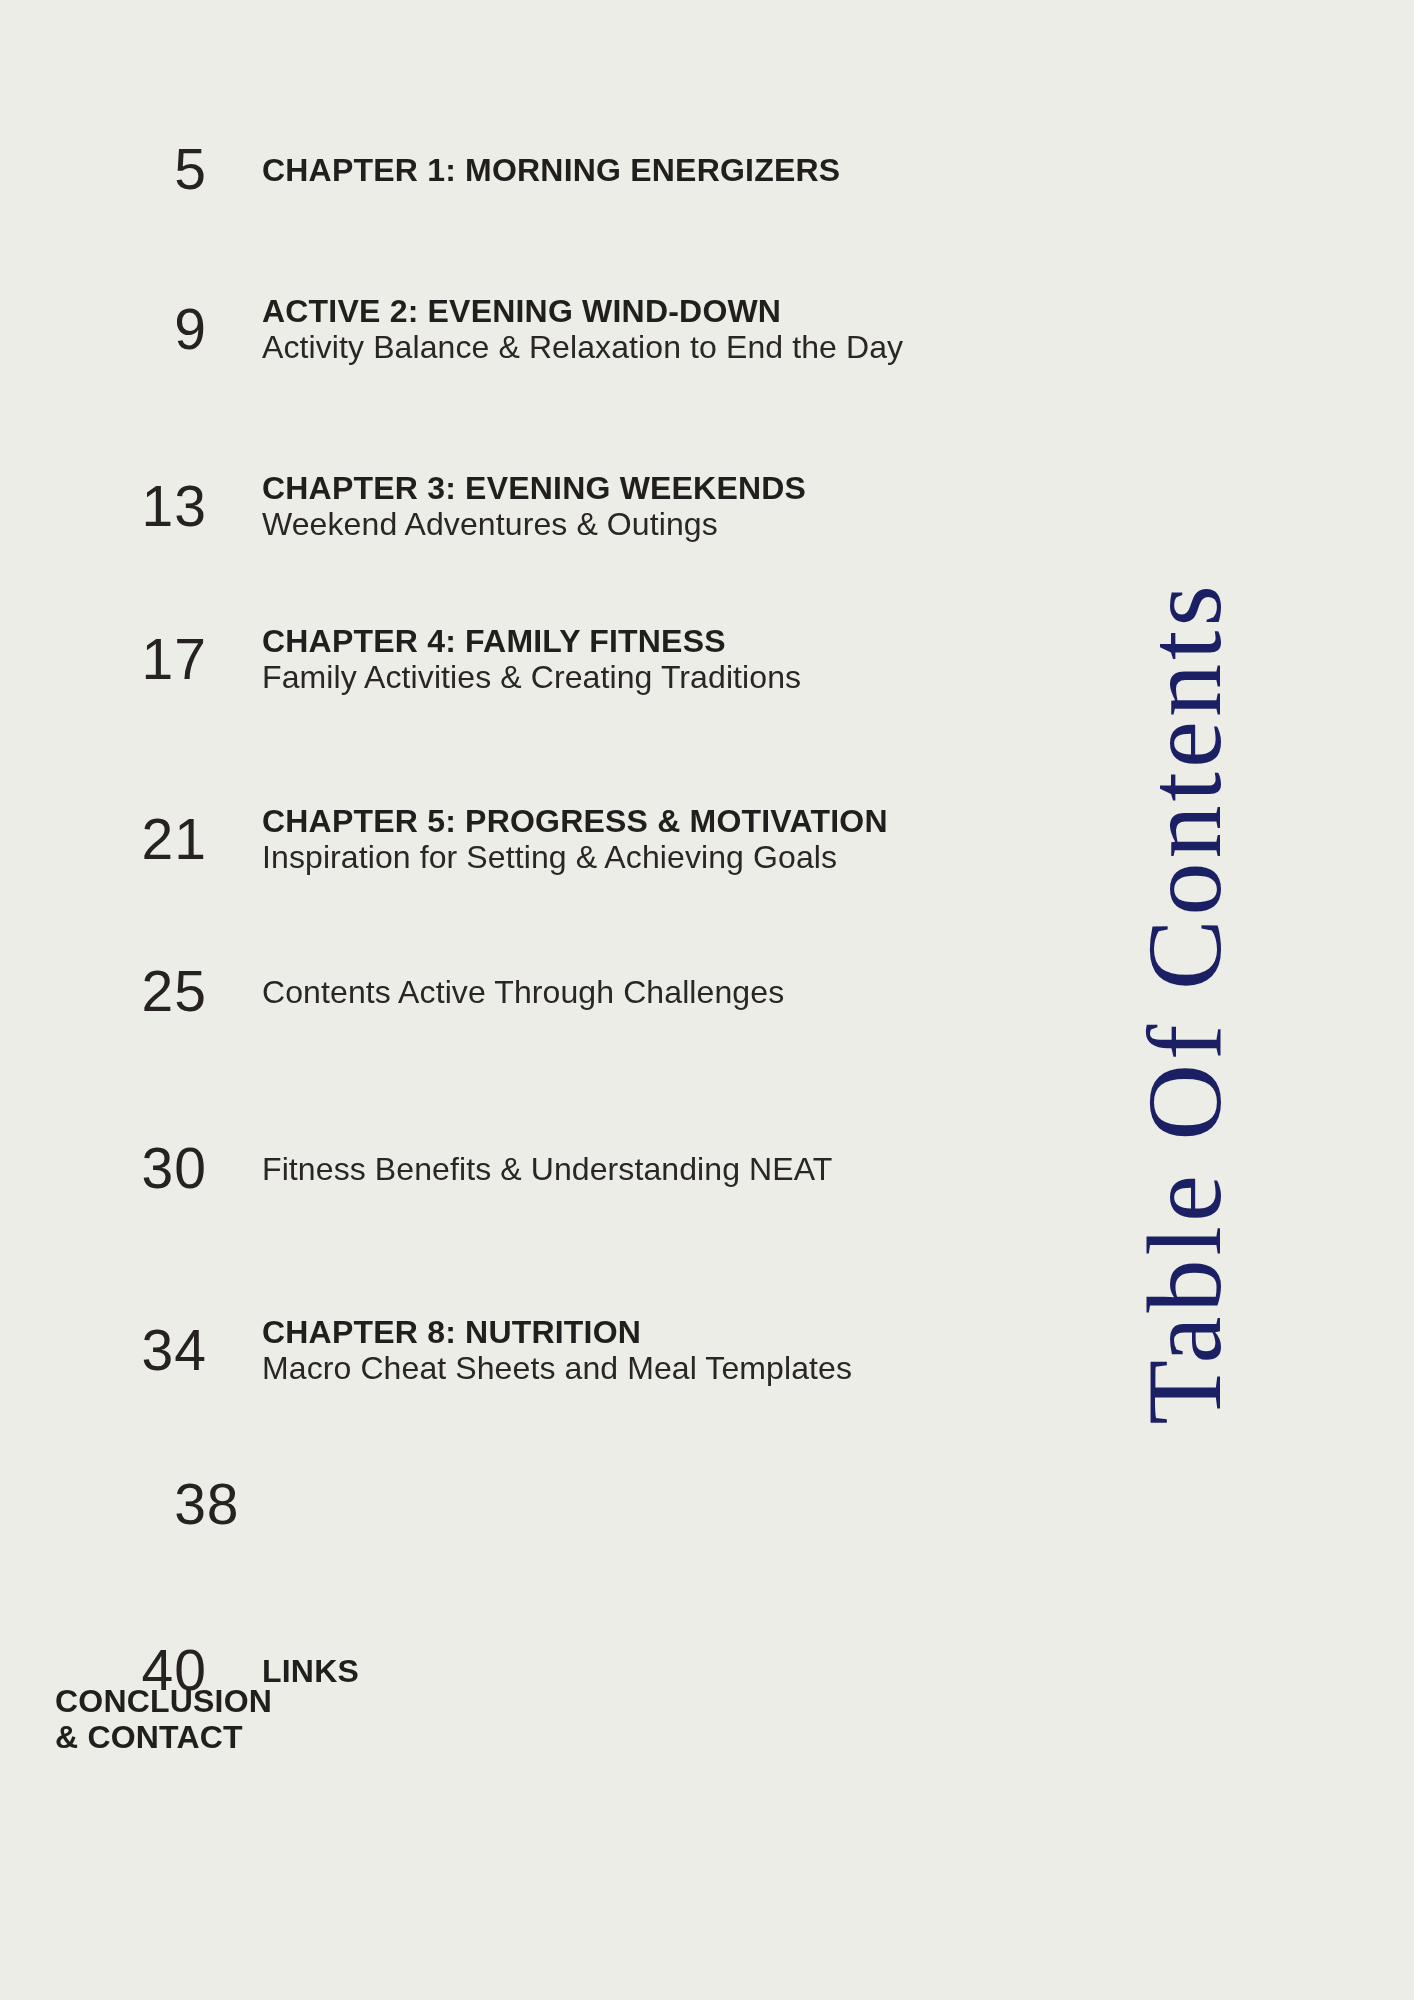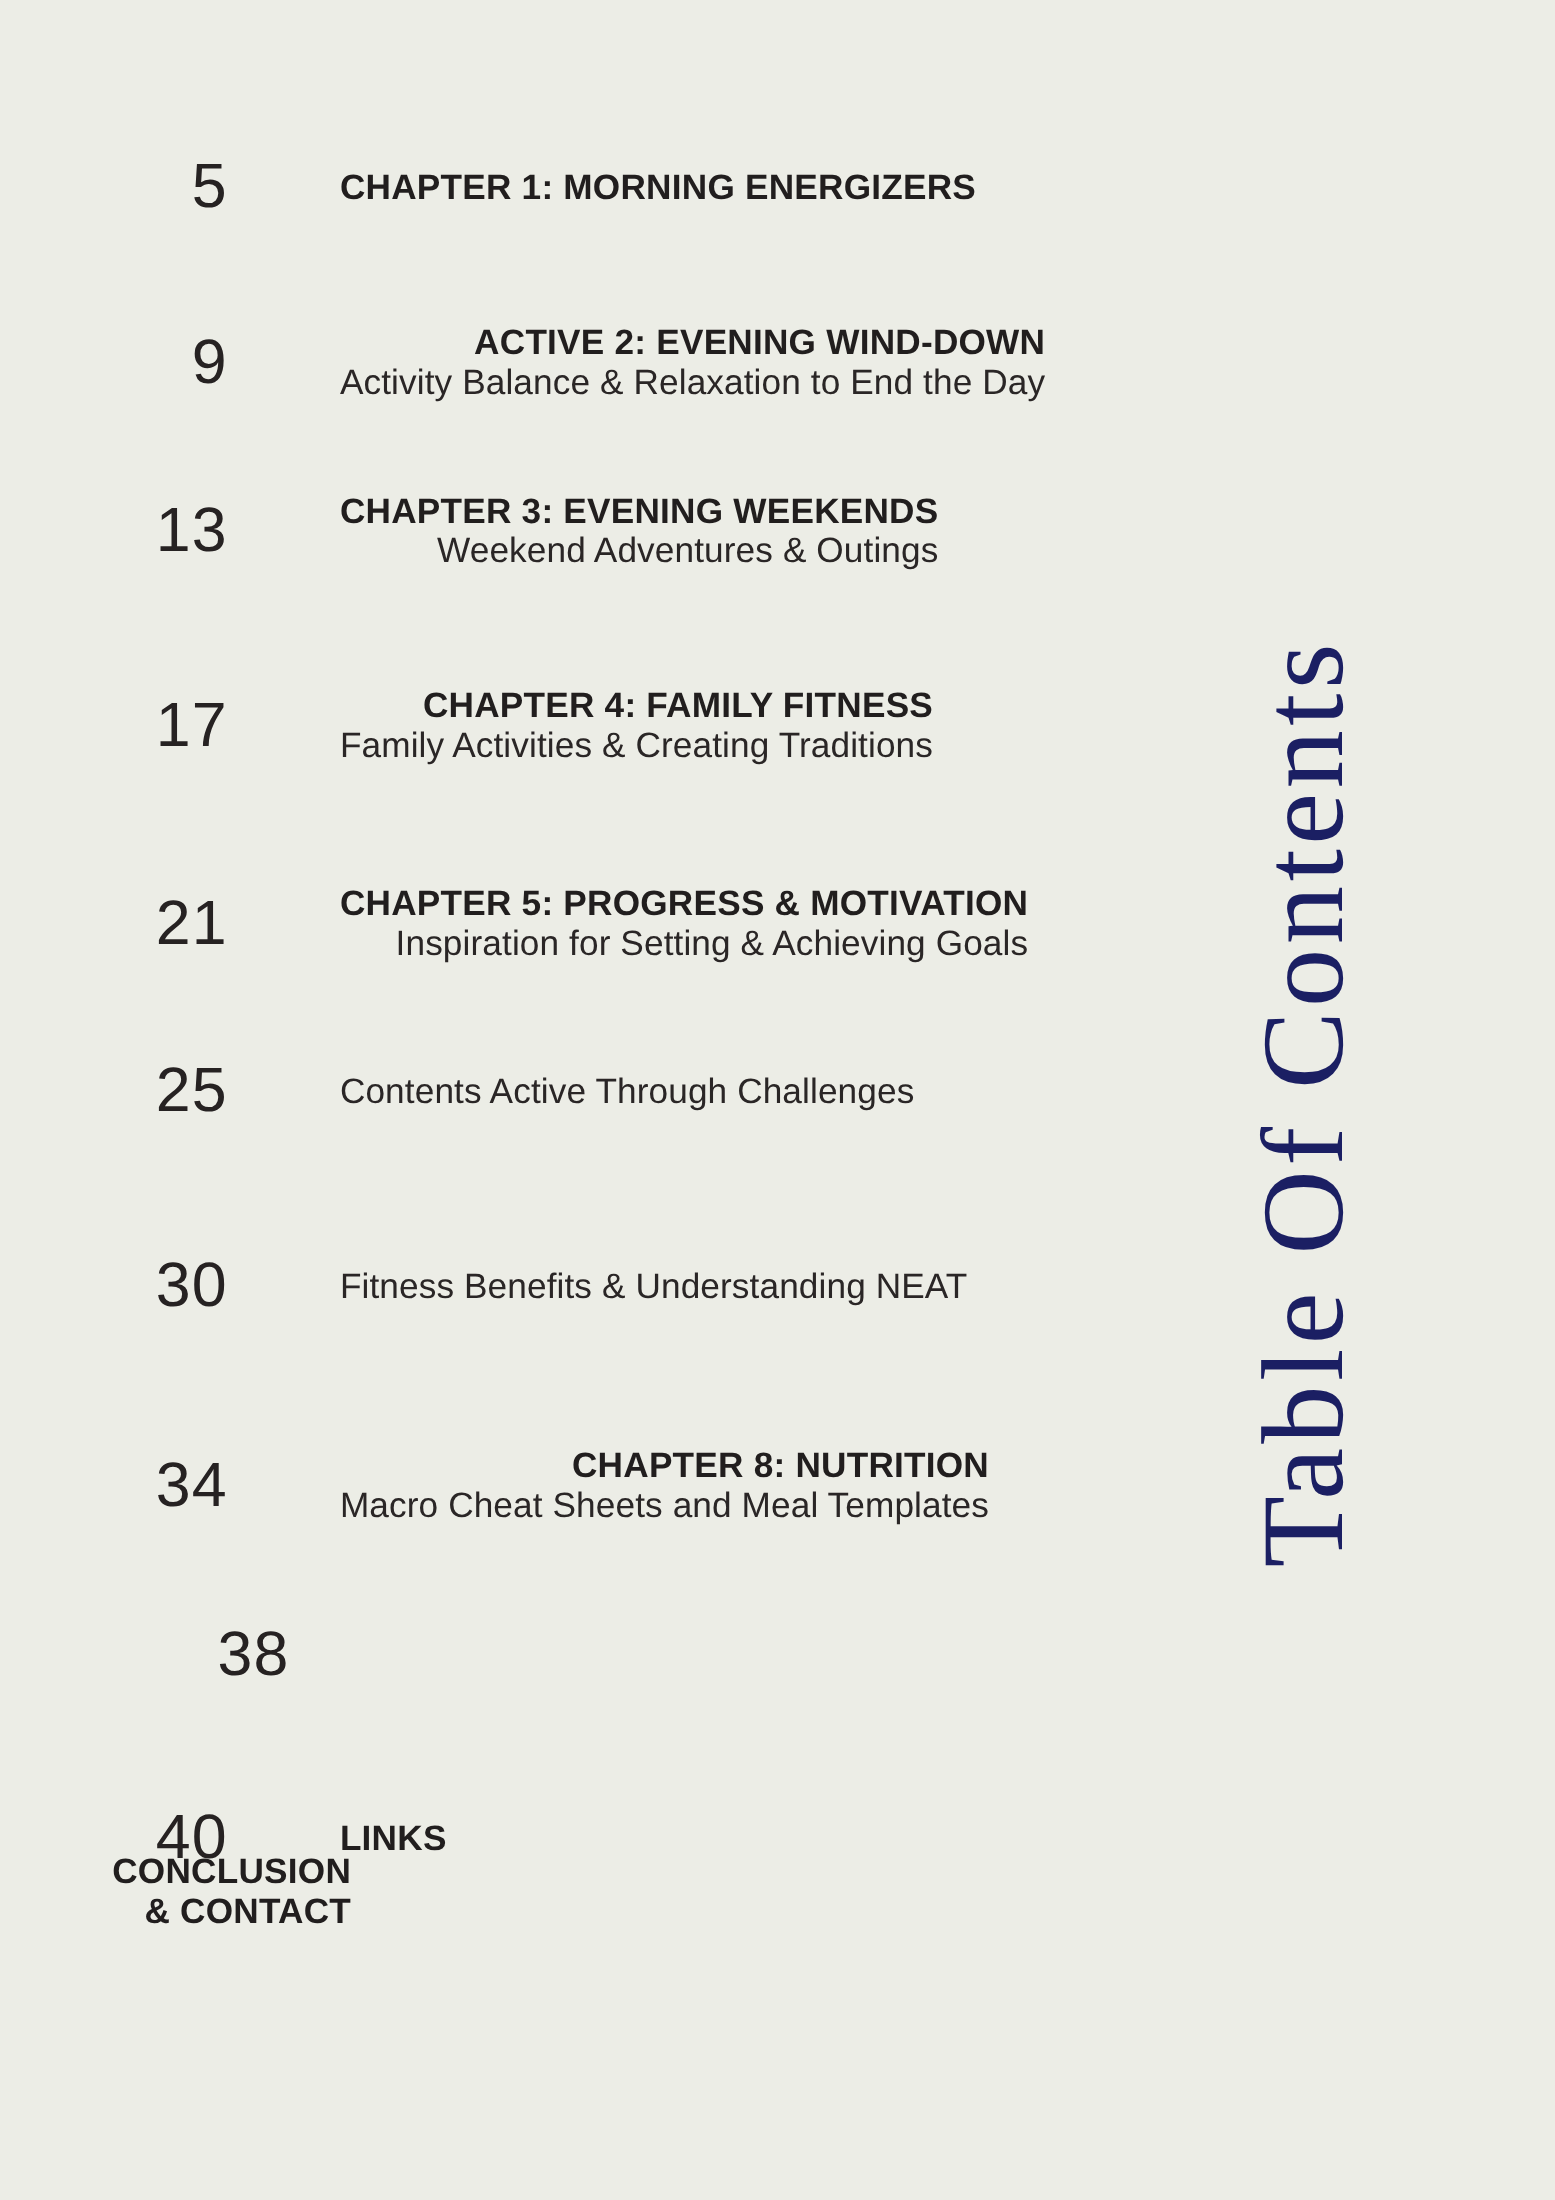--- a/index.html
+++ b/index.html
@@ -29,42 +29,41 @@
     width: 207px;
     flex: 0 0 207px;
     text-align: right;
     font-size: 57px;
     font-weight: 300;
     line-height: 1;
     color: #262222;
     letter-spacing: 1px;
   }
   .txt {
-    margin-left: 102px; 
-    text-align: right;
+    margin-left: 55px; 
   }
   .title {
     font-size: 32px;
     font-weight: 700;
     line-height: 36px;
     color: #211e1e;
     letter-spacing: 0.2px;
     white-space: pre-line;
   }
   .subtitle {
     font-size: 32px;
     font-weight: 400;
     line-height: 36px;
     color: #2a2626;
     letter-spacing: 0.1px;
   }
   
   .entry:nth-of-type(1)  { top: 141px; }
   .entry:nth-of-type(2)  { top: 293px; }
-  .entry:nth-of-type(3)  { top: 446px; }
+  .entry:nth-of-type(3)  { top: 470px; }
   .entry:nth-of-type(4)  { top: 623px; }
   .entry:nth-of-type(5)  { top: 803px; }
   .entry:nth-of-type(6)  { top: 963px; }
   .entry:nth-of-type(7)  { top: 1140px; }
   .entry:nth-of-type(8)  { top: 1314px; }
   .entry:nth-of-type(9)  { top: 1476px; flex-direction: column; }
   .entry:nth-of-type(10) { top: 1642px; }
   
   .vertical-title {
     position: absolute;

